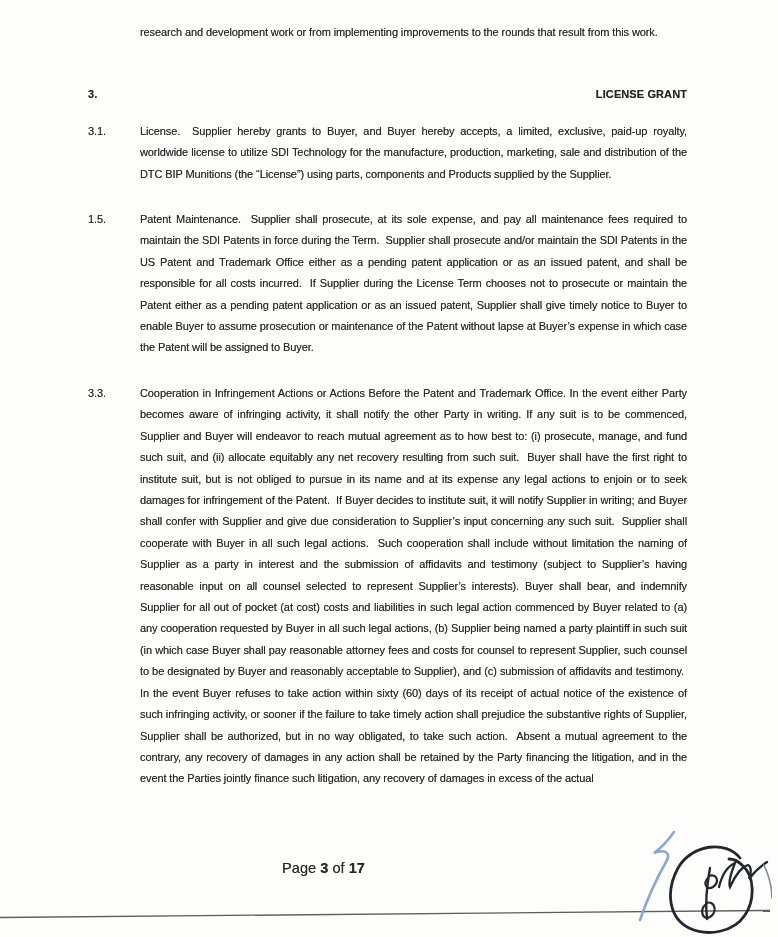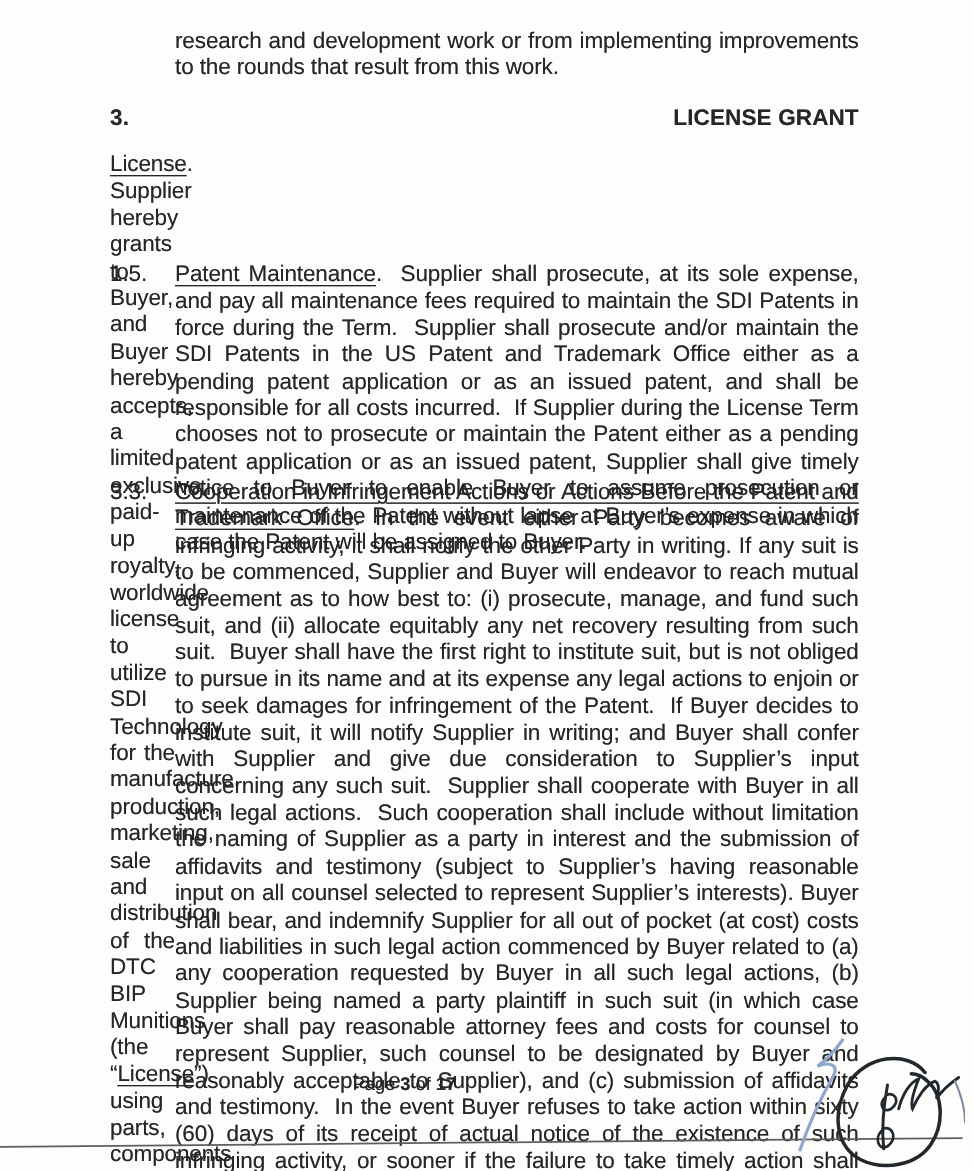--- a/index.html
+++ b/index.html
@@ -15,30 +15,30 @@
     background: #fdfdfc;
     overflow: hidden;
     color: #232323;
   }
   .para {
     position: absolute;
     left: 88px;
     width: 599px;
     display: grid;
     grid-template-columns: 52px 1fr;
-    font-size: 18px;
+    font-size: 11px;
     line-height: 21.4px;
     letter-spacing: -0.1px;
     color: #262626;
     text-shadow: 0 0 0.3px rgba(30,30,30,0.55);
   }
   .para .num { text-align: left; }
   .para .txt { text-align: justify; }
   .heading-row { font-weight: bold; letter-spacing: 0.1px; }
-  .run-u { text-decoration: underline; text-underline-offset: 2.5px; text-decoration-thickness: 1px; }
+  .run-u { text-underline-offset: 2.5px; text-decoration-thickness: 1px; }
   .run-b { font-weight: bold; }
   #footer {
     position: absolute;
     top: 860px;
     left: 0;
     width: 647px;
     text-align: center;
     font-size: 14.6px;
     color: #262626;
     text-shadow: 0 0 0.3px rgba(30,30,30,0.55);
@@ -68,20 +68,21 @@
     <div class="num"></div>
     <div class="txt"><span>research and development work or from implementing improvements to the rounds that result from this work.</span></div>
   </div>
 
   <div class="para heading-row" style="top:84px;">
     <div class="num">3.</div>
     <div class="txt" style="text-align:right;">LICENSE GRANT</div>
   </div>
 
   <div class="para" style="top:121px;">
+    <div class="num">3.1.</div>
     <div class="txt"><span class="run-u">License</span><span>.&nbsp; Supplier hereby grants to Buyer, and Buyer hereby accepts, a limited, exclusive, paid-up royalty, worldwide license to utilize SDI Technology for the manufacture, production, marketing, sale and distribution of the DTC BIP Munitions (the “</span><span class="run-u">License</span><span>”) using parts, components and Products supplied by the Supplier.</span></div>
   </div>
 
   <div class="para" style="top:209px;">
     <div class="num">1.5.</div>
     <div class="txt"><span class="run-u">Patent Maintenance</span><span>.&nbsp; Supplier shall prosecute, at its sole expense, and pay all maintenance fees required to maintain the SDI Patents in force during the Term.&nbsp; Supplier shall prosecute and/or maintain the SDI Patents in the US Patent and Trademark Office either as a pending patent application or as an issued patent, and shall be responsible for all costs incurred.&nbsp; If Supplier during the License Term chooses not to prosecute or maintain the Patent either as a pending patent application or as an issued patent, Supplier shall give timely notice to Buyer to enable Buyer to assume prosecution or maintenance of the Patent without lapse at Buyer’s expense in which case the Patent will be assigned to Buyer.</span></div>
   </div>
 
   <div class="para" style="top:383px;">
     <div class="num">3.3.</div>

